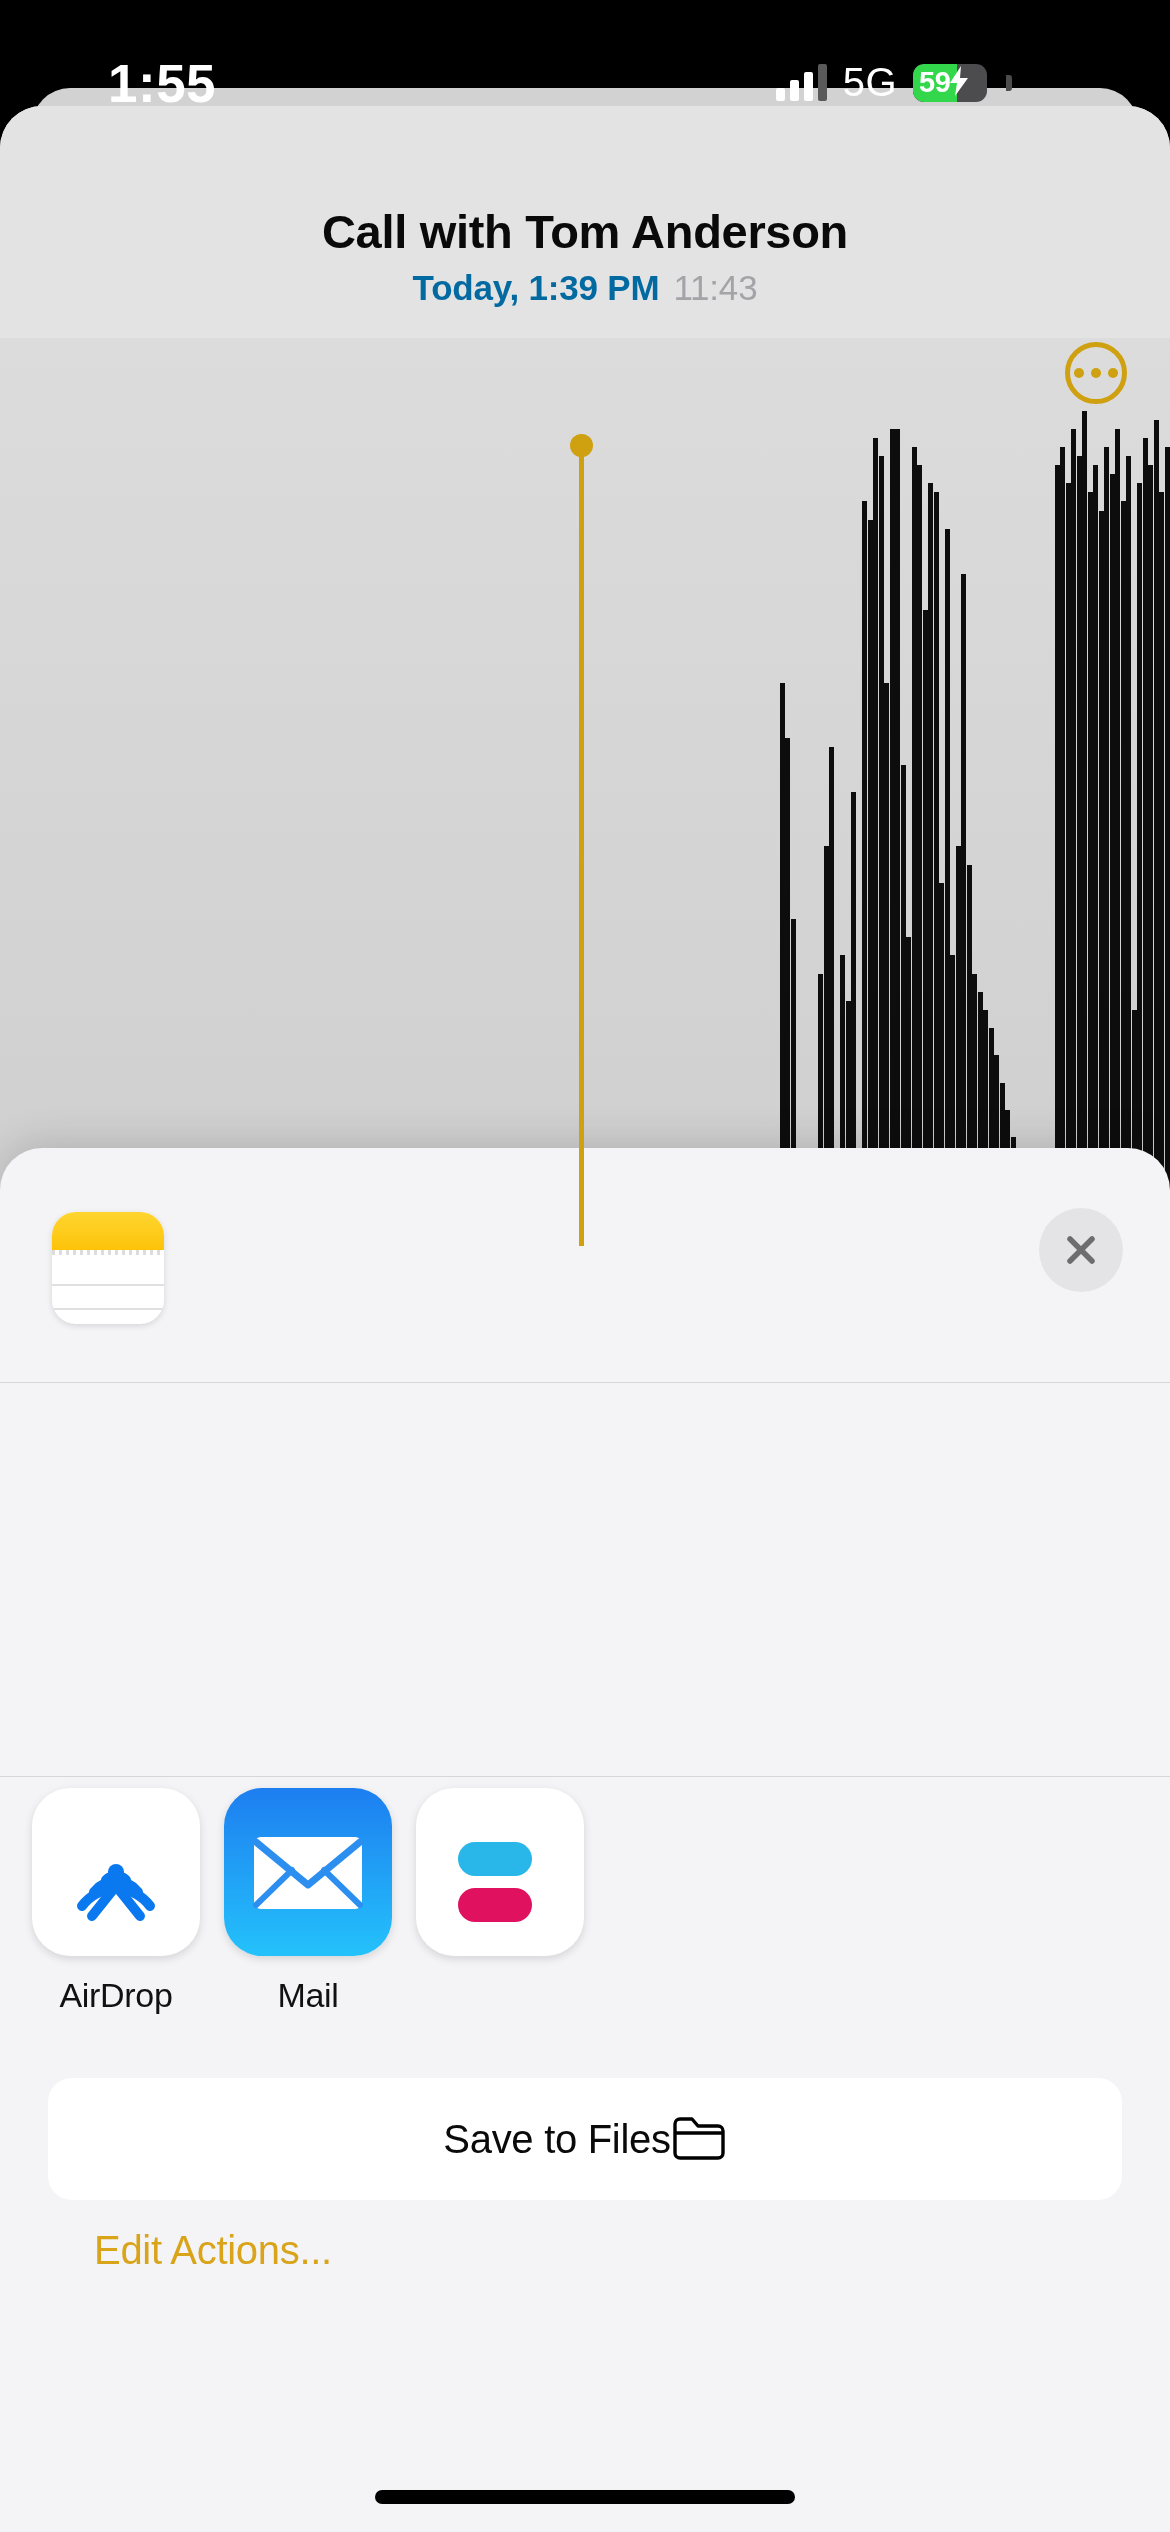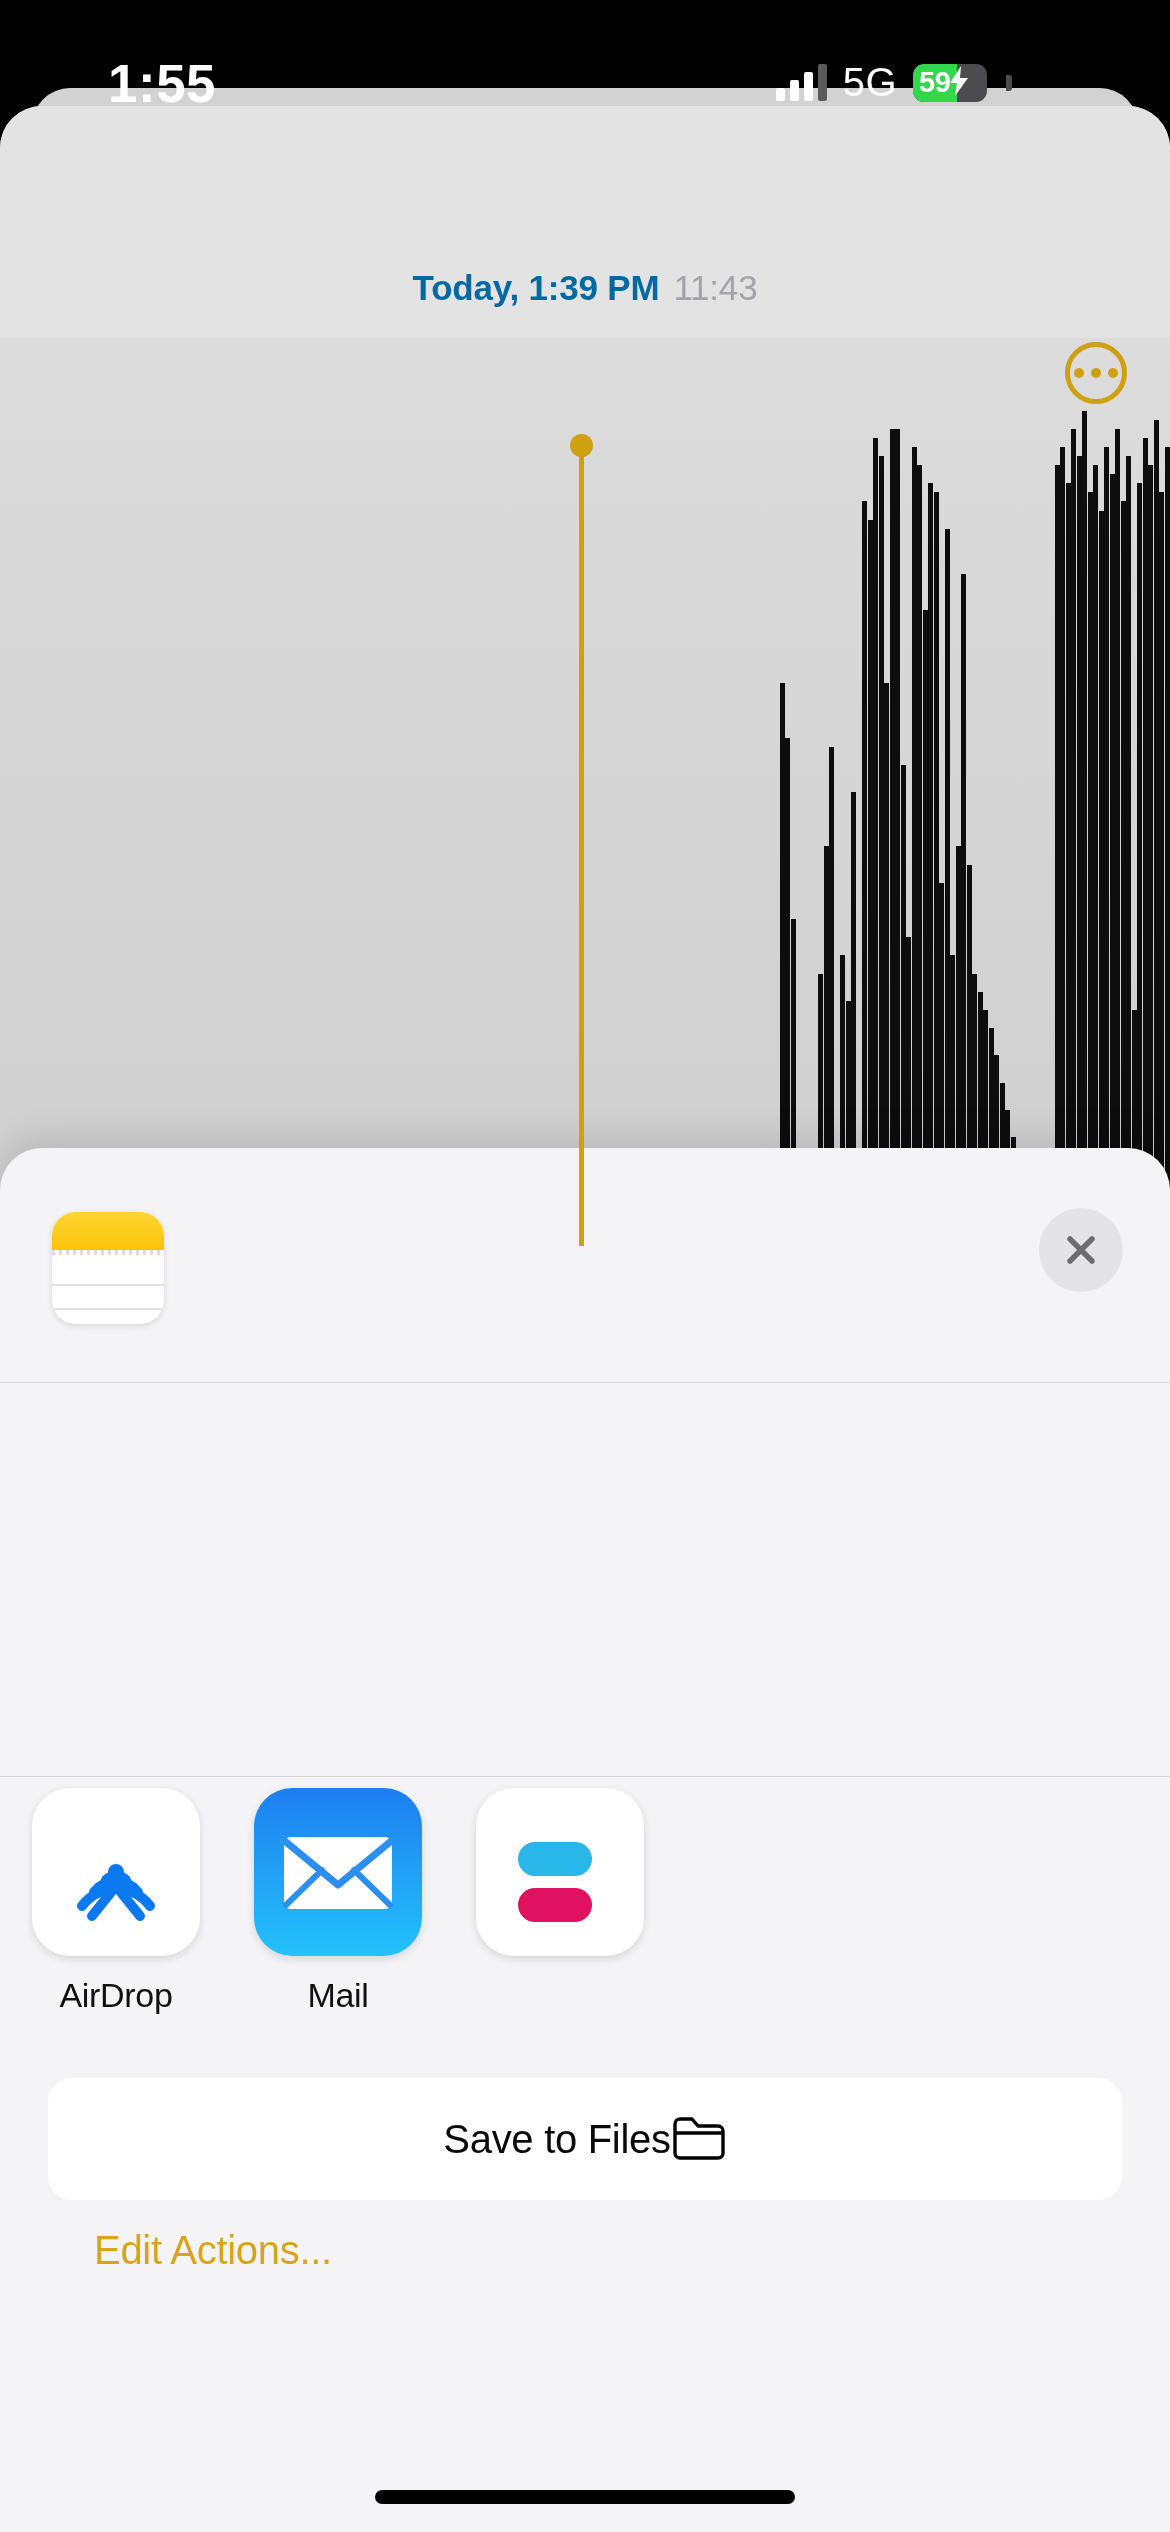--- a/index.html
+++ b/index.html
@@ -186,21 +186,21 @@
   #divider-mid { top:628px; }
 
   #share-empty { position:absolute; top:235px; left:0; width:100%; height:392px; }
 
   
   #apps-row {
     position:absolute; top:640px; left:0;
     width:100%; height:260px;
     display:flex; align-items:flex-start;
     padding-left:32px;
-    gap:54px;
+    gap:24px;
   }
   .app-item { width:168px; flex:0 0 auto; text-align:center; }
   .app-icon {
     width:168px; height:168px; border-radius:38px;
     position:relative; overflow:hidden;
     box-shadow:0 3px 9px rgba(0,0,0,0.13);
   }
   .app-label {
     margin-top:20px; font-size:34px; color:#111;
     letter-spacing:-0.3px; white-space:nowrap;
@@ -259,20 +259,21 @@
         </div>
       </div>
       <div id="battery-cap"></div>
     </div>
   </div>
 
   <div id="card-stack-behind"></div>
 
   <div id="recording-card">
     <div id="recording-header">
+      <div id="recording-title">Call with Tom Anderson</div>
       <div id="recording-sub">
         <span id="recording-date">Today, 1:39 PM</span><span id="recording-duration">11:43</span>
       </div>
     </div>
 
     <div id="waveform-area">
       <div id="waveform-bars">
           <b style="left: 780px; height: 562.96px; width: 5px; background: rgb(13, 13, 13);"></b>
           <b style="left: 785.493px; height: 508.48px; width: 5px; background: rgb(13, 13, 13);"></b>
           <b style="left: 790.986px; height: 326.88px; width: 5px; background: rgb(13, 13, 13);"></b>

